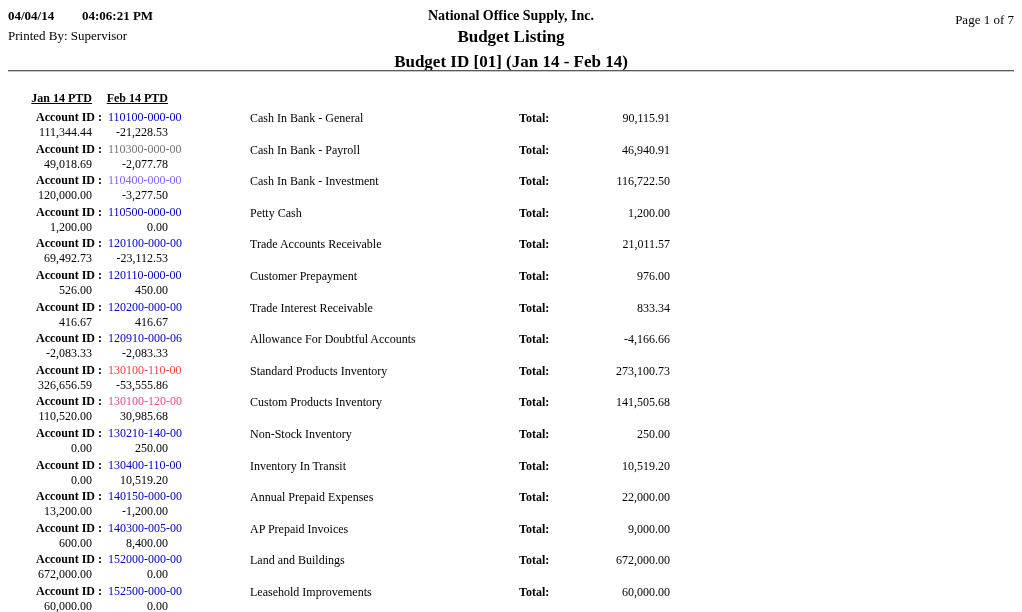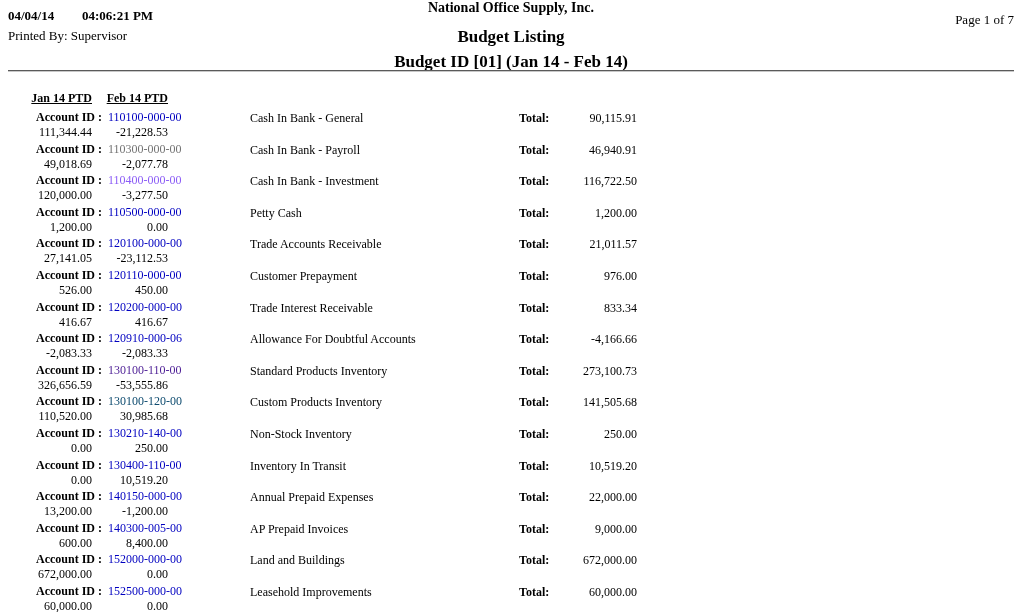--- a/index.html
+++ b/index.html
@@ -4,21 +4,21 @@
 <style>
   * { margin:0; padding:0; box-sizing:border-box; }
   html,body { background:#fff; }
   body { font-family:"Liberation Serif", serif; color:#000; }
   .page { position:relative; width:1022px; height:612px; background:#fff; overflow:hidden; }
 
   
   .hdr-date   { position:absolute; left:8px;  top:8px;  font-size:13px; font-weight:bold; }
   .hdr-time   { position:absolute; left:82px; top:8px;  font-size:13px; font-weight:bold; }
   .hdr-printed{ position:absolute; left:8px;  top:28px; font-size:13px; }
-  .hdr-company{ position:absolute; left:0; right:0; top:0;  text-align:center; font-size:14px; font-weight:bold; }
+  .hdr-company{ position:absolute; left:0; right:0; top:8px;  text-align:center; font-size:14px; font-weight:bold; }
   .hdr-title  { position:absolute; left:0; right:0; top:27px; text-align:center; font-size:17px; font-weight:bold; }
   .hdr-sub    { position:absolute; left:0; right:0; top:52px; text-align:center; font-size:17px; font-weight:bold; }
   .hdr-page   { position:absolute; right:8px; top:12px; font-size:13px; }
   .rule { position:absolute; left:8px; right:8px; top:70px; height:1px;
           border-top:1px solid #5a5a5a; border-bottom:1px solid #c8c8c8; }
 
   
   .col-heads { position:absolute; top:91px; left:0; right:0; height:16px; font-size:12px; }
   .col-head  { position:absolute; font-weight:bold; text-decoration:underline; text-align:right; }
   .col-head.jan { left:0;   width:92px; }
@@ -27,21 +27,21 @@
   
   .rows { position:absolute; top:110px; left:0; right:0; font-size:12px; }
   .row  { position:relative; height:31.6px; }
   .acct-label { position:absolute; left:36px;  top:0;   font-weight:bold; }
   .acct-id    { position:absolute; left:108px; top:0;   text-decoration:none; cursor:pointer; }
   .val        { position:absolute; top:15px;   text-align:right; }
   .val.jan    { left:0;    width:92px; }
   .val.feb    { left:96px; width:72px; }
   .desc       { position:absolute; left:250px; top:1px; }
   .total-label{ position:absolute; left:519px; top:1px; font-weight:bold; }
-  .total-val  { position:absolute; left:527px; width:110px; top:1px; text-align:right; }
+  .total-val  { position:absolute; left:560px; width:110px; top:1px; text-align:right; }
 </style>
 </head>
 <body>
 
 <div class="page">
 
   <div class="hdr-date">04/04/14</div>
   <div class="hdr-time">04:06:21 PM</div>
   <div class="hdr-printed">Printed By: Supervisor</div>
   <div class="hdr-company">National Office Supply, Inc.</div>
@@ -92,21 +92,21 @@
     <span class="val jan">1,200.00</span>
     <span class="val feb">0.00</span>
     <span class="desc">Petty Cash</span>
     <span class="total-label">Total:</span>
     <span class="total-val">1,200.00</span>
   </div>
 
   <div class="row">
     <span class="acct-label">Account ID :</span>
     <a class="acct-id" style="color: rgb(0, 0, 192);">120100-000-00</a>
-    <span class="val jan">27,141.05</span>
+    <span class="val jan">69,492.73</span>
     <span class="val feb">-23,112.53</span>
     <span class="desc">Trade Accounts Receivable</span>
     <span class="total-label">Total:</span>
     <span class="total-val">21,011.57</span>
   </div>
 
   <div class="row">
     <span class="acct-label">Account ID :</span>
     <a class="acct-id" style="color: rgb(0, 0, 192);">120110-000-00</a>
     <span class="val jan">526.00</span>
@@ -131,31 +131,31 @@
     <a class="acct-id" style="color: rgb(0, 0, 192);">120910-000-06</a>
     <span class="val jan">-2,083.33</span>
     <span class="val feb">-2,083.33</span>
     <span class="desc">Allowance For Doubtful Accounts</span>
     <span class="total-label">Total:</span>
     <span class="total-val">-4,166.66</span>
   </div>
 
   <div class="row">
     <span class="acct-label">Account ID :</span>
-    <a class="acct-id" style="color: #4c1d95;">130100-110-00</a>
+    <a class="acct-id" style="color: #ef4444;">130100-110-00</a>
     <span class="val jan">326,656.59</span>
     <span class="val feb">-53,555.86</span>
     <span class="desc">Standard Products Inventory</span>
     <span class="total-label">Total:</span>
     <span class="total-val">273,100.73</span>
   </div>
 
   <div class="row">
     <span class="acct-label">Account ID :</span>
-    <a class="acct-id" style="color: #0c4a6e;">130100-120-00</a>
+    <a class="acct-id" style="color: #ec4899;">130100-120-00</a>
     <span class="val jan">110,520.00</span>
     <span class="val feb">30,985.68</span>
     <span class="desc">Custom Products Inventory</span>
     <span class="total-label">Total:</span>
     <span class="total-val">141,505.68</span>
   </div>
 
   <div class="row">
     <span class="acct-label">Account ID :</span>
     <a class="acct-id" style="color: rgb(0, 0, 192);">130210-140-00</a>

